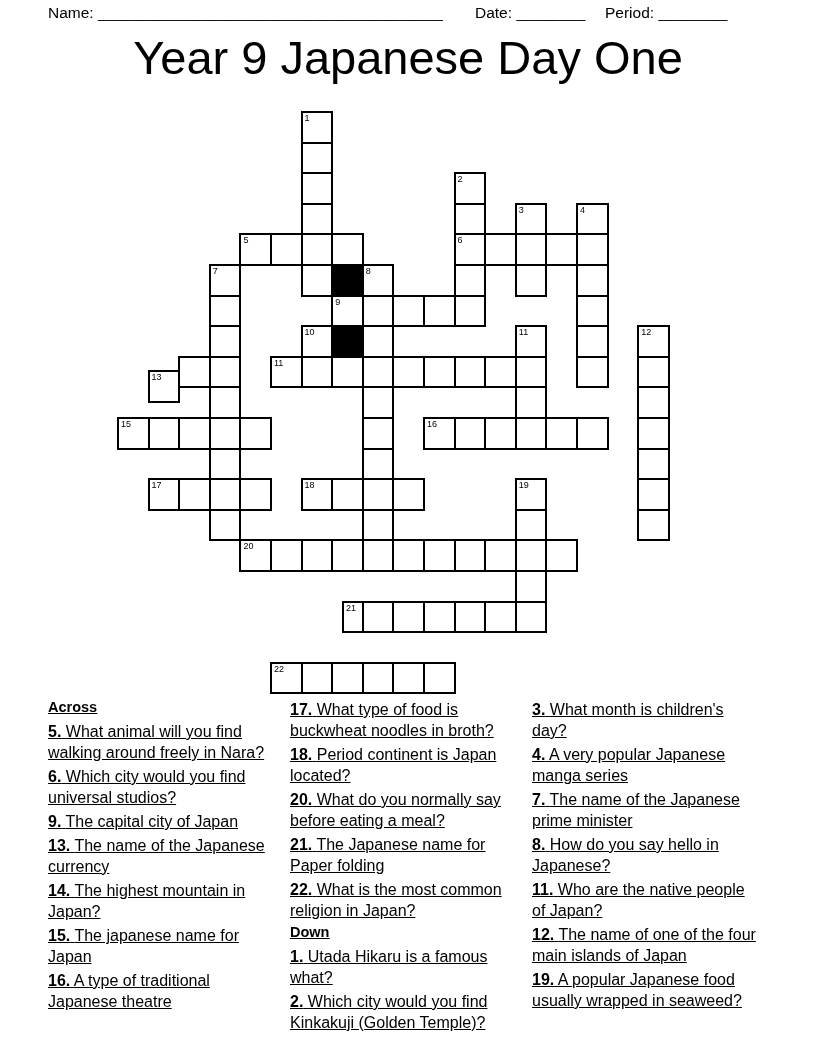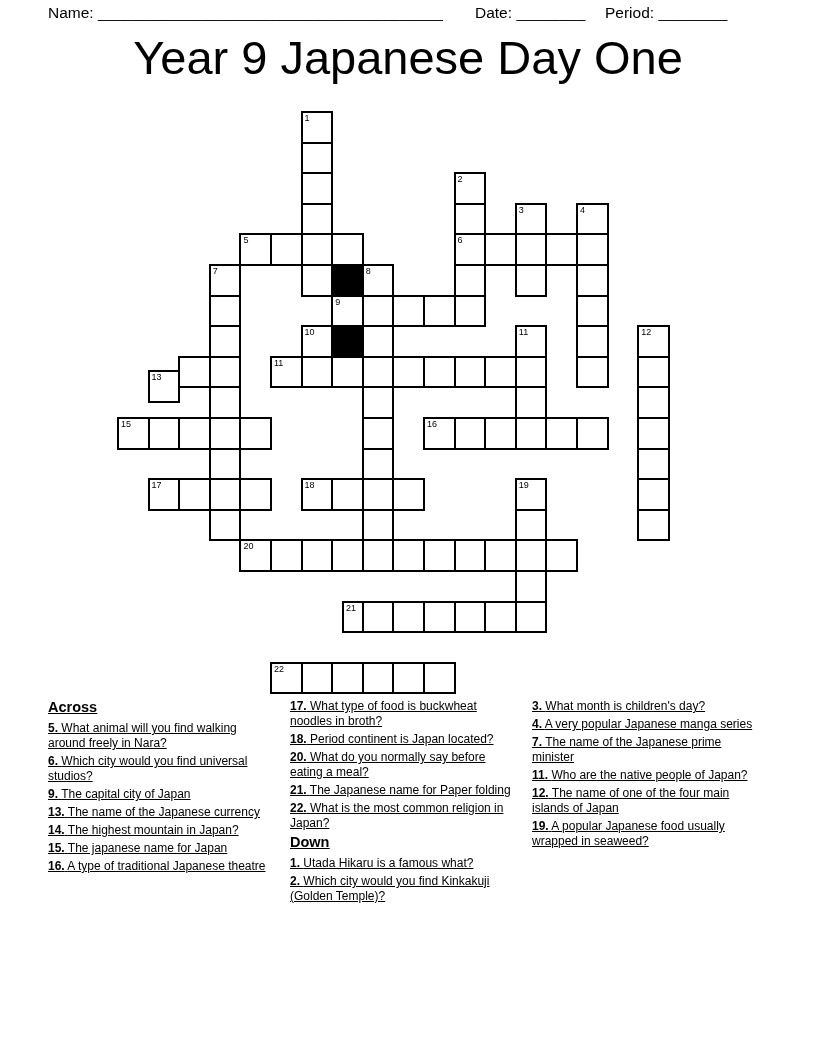--- a/index.html
+++ b/index.html
@@ -40,21 +40,21 @@
   .clues{
     position:absolute;top:699px;left:48px;width:720px;
     display:flex;gap:18px;
   }
   .clue-col{width:224px;flex:0 0 224px;text-decoration:underline;}
   .clue-heading{
     font-size:14.5px;font-weight:bold;text-decoration:underline;
     margin:0 0 5px 0;line-height:17px;
   }
   .clue{
-    font-size:12px;line-height:15px;margin:0 0 3px 0;
+    font-size:16px;line-height:21px;margin:0 0 3px 0;
   }
   .clue-num{font-weight:bold;}
 </style>
 </head>
 <body>
 
 <div class="page">
 
   <div class="header">
     <span class="hfield f-name"><span>Name:</span> <span class="line">________________________________________</span></span>
@@ -240,19 +240,20 @@
         <div class="clue"><span class="clue-num">21.</span> <span>The Japanese name for Paper folding</span></div>
         <div class="clue"><span class="clue-num">22.</span> <span>What is the most common religion in Japan?</span></div>
         <div class="clue-heading">Down</div>
         <div class="clue"><span class="clue-num">1.</span> <span>Utada Hikaru is a famous what?</span></div>
         <div class="clue"><span class="clue-num">2.</span> <span>Which city would you find Kinkakuji (Golden Temple)?</span></div>
       </div>
       <div class="clue-col">
         <div class="clue"><span class="clue-num">3.</span> <span>What month is children's day?</span></div>
         <div class="clue"><span class="clue-num">4.</span> <span>A very popular Japanese manga series</span></div>
         <div class="clue"><span class="clue-num">7.</span> <span>The name of the Japanese prime minister</span></div>
+        <div class="clue"><span class="clue-num">8.</span> <span>How do you say hello in Japanese?</span></div>
         <div class="clue"><span class="clue-num">11.</span> <span>Who are the native people of Japan?</span></div>
         <div class="clue"><span class="clue-num">12.</span> <span>The name of one of the four main islands of Japan</span></div>
         <div class="clue"><span class="clue-num">19.</span> <span>A popular Japanese food usually wrapped in seaweed?</span></div>
       </div>
     </div>
 
 </div>
 
 </body></html>

